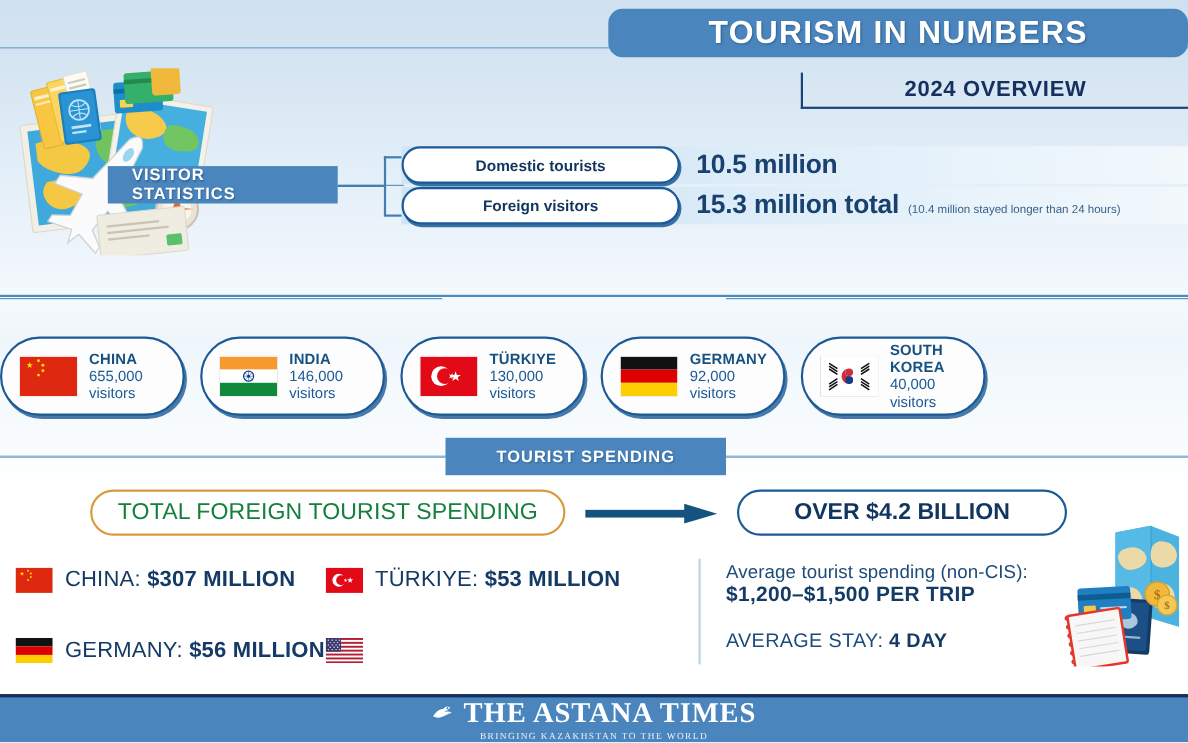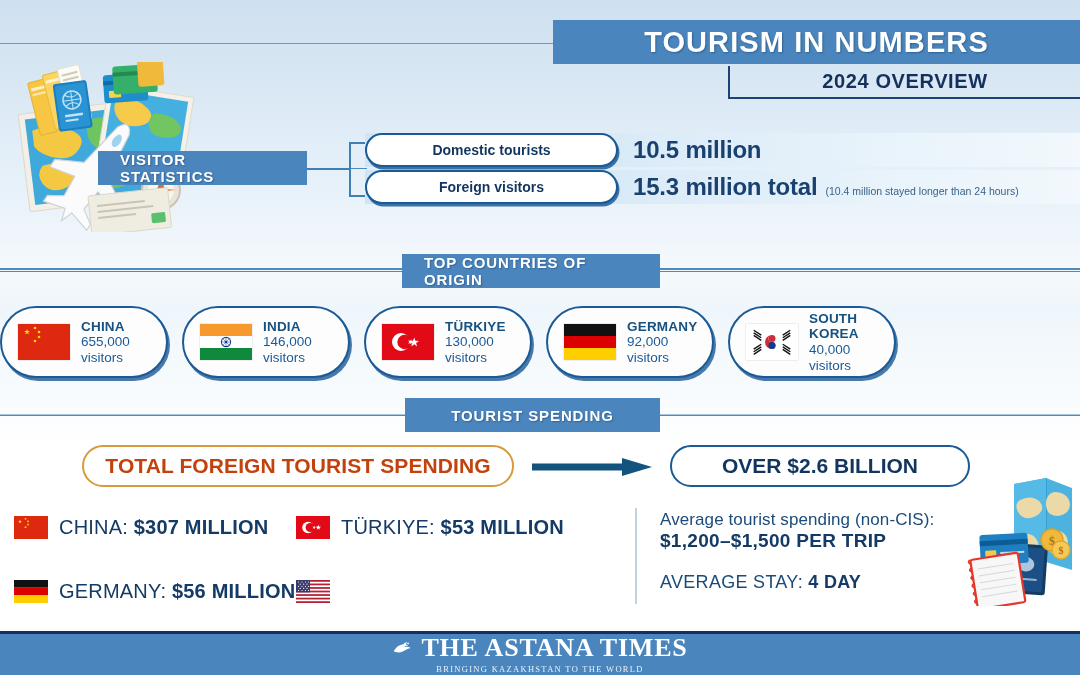--- a/index.html
+++ b/index.html
@@ -26,24 +26,24 @@
   }
 
   
   .rule { position: absolute; left: 0; width: 1080px; height: 1px; }
   .rule-top    { top: 43px;  background: #6a9bc4; }
   .rule-vs-bot { top: 268px; background: #4a8cbe; height: 1.5px; }
   .rule-tc-bot { top: 414px; background: #a9c6e0; }
 
   
   .title-bar {
-    position: absolute; left: 553px; top: 20px;
+    position: absolute; left: 553px; top: 8px;
     width: 527px; height: 44px;
     background: #4a86bd;
-    display: flex; align-items: center; justify-content: center;
+    display: flex; align-items: center; justify-content: center; border-radius: 13px;
   }
   .title-bar span {
     color: #ffffff;
     font-size: 29px; font-weight: bold; letter-spacing: 1.1px;
     text-shadow: 1px 1px 2px rgba(20,50,90,.45);
   }
   .subtitle-bar {
     position: absolute; left: 728px; top: 66px;
     width: 352px; height: 33px;
     border-left: 2px solid #1c4377;
@@ -126,21 +126,21 @@
 
   
   .total-pill {
     position: absolute; left: 82px; top: 445px;
     width: 432px; height: 42px;
     background: #fff;
     border: 2.5px solid #d89a3c;
     border-radius: 21px;
     display: flex; align-items: center; justify-content: center;
   }
-  .total-pill span { color: #c2410c; font-size: 21px; font-weight: bold; letter-spacing: .1px; }
+  .total-pill span { color: #15803d; font-size: 21px; font-weight: normal; letter-spacing: .1px; }
 
   .arrow { position: absolute; left: 532px; top: 458px; width: 120px; height: 18px; }
 
   .over-pill {
     position: absolute; left: 670px; top: 445px;
     width: 300px; height: 42px;
     background: #fff;
     border: 2.5px solid #1b5a96;
     border-radius: 21px;
     display: flex; align-items: center; justify-content: center;
@@ -301,23 +301,20 @@
       <span>Foreign visitors</span>
     </div>
     <div class="vs-value">
       <span class="big">15.3 million total</span>
       <span class="note">(10.4 million stayed longer  than 24 hours)</span>
     </div>
   </div>
 
   <div class="chip-line" style="left:0px;   top:271px; width:402px;"></div>
   <div class="chip-line" style="left:660px; top:271px; width:420px;"></div>
-  <div class="chip chip-top">
-    <span>TOP COUNTRIES OF ORIGIN</span>
-  </div>
 
   <div class="country-row">
 
     <div class="country-card">
       <div class="flag">
         <svg viewBox="0 0 52 36" width="52" height="36">
           <rect width="52" height="36" fill="#de2910"></rect>
           <path d="M9 5 l1.9 5.6 -4.8-3.5h5.9l-4.8 3.5z" fill="#ffde00"></path>
           <circle cx="17" cy="4" r="1.3" fill="#ffde00"></circle>
           <circle cx="21" cy="8" r="1.3" fill="#ffde00"></circle>
@@ -423,21 +420,21 @@
   </div>
 
   <div class="arrow">
     <svg viewBox="0 0 120 18" width="120" height="18">
       <rect x="0" y="5.5" width="92" height="7" fill="#15537f"></rect>
       <path d="M90 0 L120 9 L90 18 Z" fill="#15537f"></path>
     </svg>
   </div>
 
   <div class="over-pill">
-    <span>OVER $2.6 BILLION</span>
+    <span>OVER $4.2 BILLION</span>
   </div>
 
   <div class="spend-grid">
     <div class="spend-rowwrap">
       <div class="spend-cell-a">
         <div class="spend-line">
           <span class="spend-flag">
             <svg viewBox="0 0 34 23" width="34" height="23">
               <rect width="34" height="23" fill="#de2910"></rect>
               <path d="M6 3.5 l1.3 3.8 -3.3-2.4h4l-3.3 2.4z" fill="#ffde00"></path>

